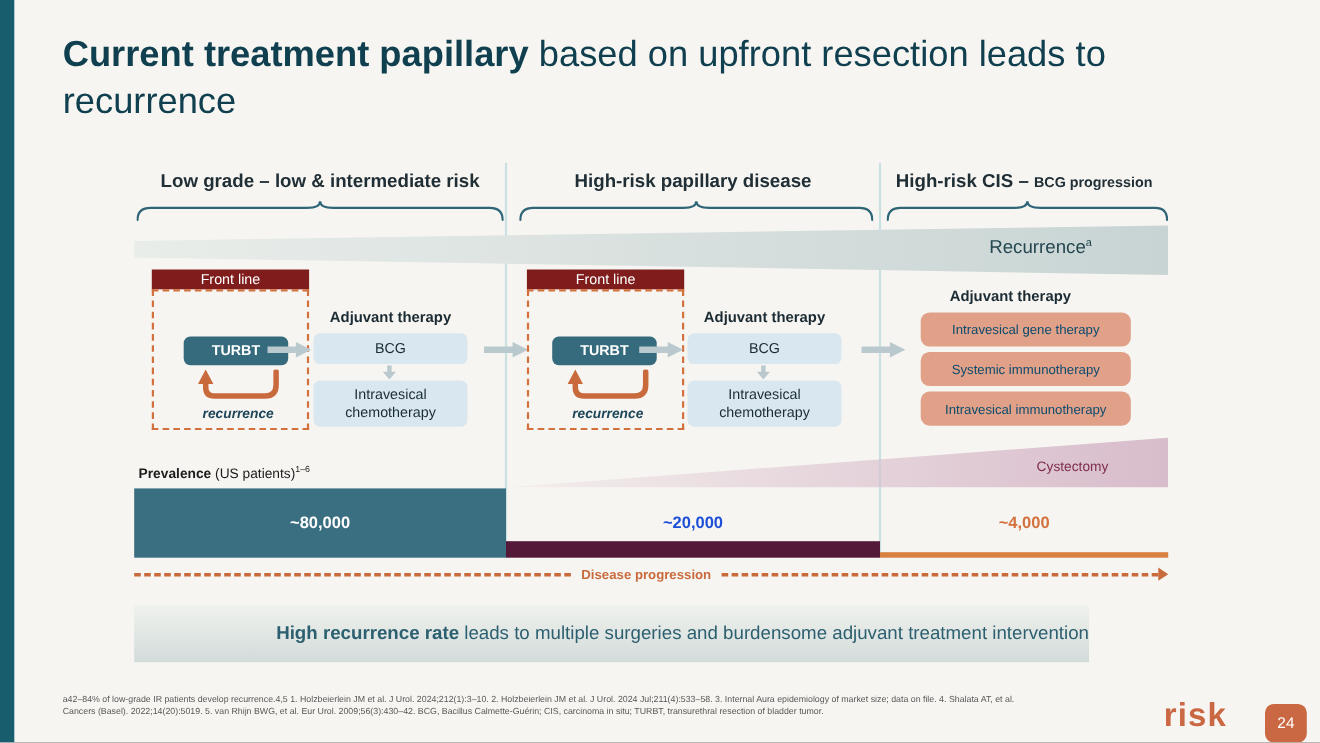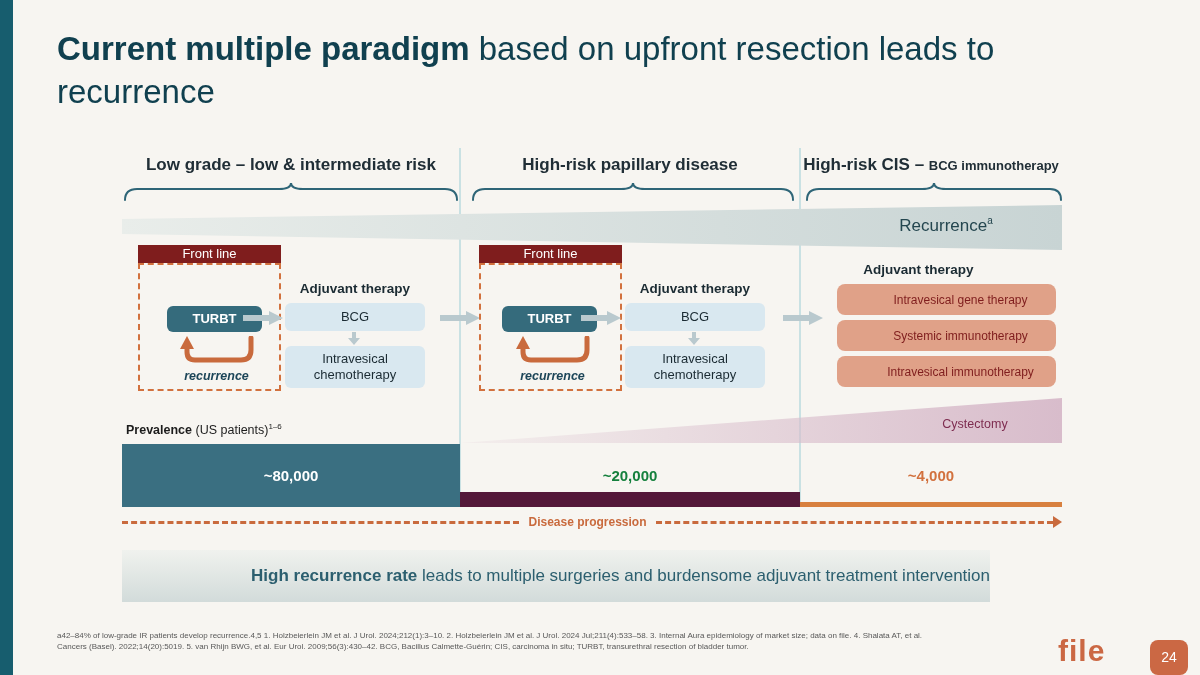--- a/index.html
+++ b/index.html
@@ -23,21 +23,21 @@
   .turbt{position:absolute;top:306px;width:95px;height:26px;background:#356B7C;border-radius:6px;
     color:#FFF;font-size:13px;font-weight:700;text-align:center;line-height:26px;}
   .loop-icon{position:absolute;top:336px;width:80px;height:34px;}
   .recur-label{position:absolute;top:369px;width:143px;text-align:center;font-size:12.5px;font-style:italic;font-weight:700;color:#1C4558;}
   .adj-label{position:absolute;top:281px;width:140px;text-align:center;font-size:13.5px;font-weight:700;color:#1B2B33;}
   .ther-box{position:absolute;width:140px;background:#D9E8F0;border-radius:6px;color:#1B2B33;
     font-size:13px;text-align:center;display:flex;align-items:center;justify-content:center;line-height:1.25;}
   .flow-arrow{position:absolute;width:40px;height:16px;top:310px;}
   .down-arrow{position:absolute;width:14px;height:13px;top:332px;}
   .salmon-box{position:absolute;left:837px;width:191px;height:31px;background:#E0A188;border-radius:8px;
-    color:#7f1d1d;font-size:12px;text-align:center;display:flex;align-items:center;justify-content:center;padding-left:28px;}
+    color:#0c4a6e;font-size:12px;text-align:center;display:flex;align-items:center;justify-content:center;}
   .adj3-label{position:absolute;left:837px;top:262px;width:163px;text-align:center;font-size:13.5px;font-weight:700;color:#1B2B33;}
   .cyst-label{position:absolute;left:900px;top:417px;width:150px;text-align:center;font-size:12.5px;color:#7E2D50;}
   .prev-label{position:absolute;left:126px;top:422px;font-size:12.5px;color:#1C1C1C;}
   .prev-label b{font-weight:700;}
   .prev-label sup{font-size:8px;}
   .bar{position:absolute;}
   .bar-num{position:absolute;top:467px;font-size:15px;font-weight:700;text-align:center;}
   .dp-row{position:absolute;left:122px;top:515px;width:940px;display:flex;align-items:center;}
   .dp-dash{flex:1;border-top:3px dashed #C96A3D;margin-top:1px;}
   .dp-label{font-size:12px;font-weight:700;color:#C96A3D;padding:0 9px;white-space:nowrap;}
@@ -52,21 +52,21 @@
     color:#FFF;font-size:14px;text-align:center;line-height:35px;}
   svg{display:block;}
 </style>
 </head>
 <body>
 
 <div class="slide">
   <div class="accent-bar"></div>
 
   <div class="title">
-    <b>Current multiple paradigm</b><span> based on upfront resection leads to recurrence</span>
+    <b>Current treatment papillary</b><span> based on upfront resection leads to recurrence</span>
   </div>
 
   <div class="divider" style="left:459px;"></div>
   <div class="divider" style="left:799px;"></div>
 
   <svg class="recur-band" style="position:absolute;left:122px;top:202px;" width="940" height="50" viewBox="0 0 940 50">
     <defs>
       <linearGradient id="gBand" x1="0" y1="0" x2="1" y2="0">
         <stop offset="0" stop-color="#E9EDEA"></stop>
           <stop offset="1" stop-color="#C8D4D4"></stop>
@@ -74,21 +74,21 @@
     </defs>
     <polygon points="0,17 940,3 940,48 0,32" fill="url(#gBand)"></polygon>
   </svg>
   <div class="band-label">
     <span>Recurrence</span><sup>a</sup>
   </div>
 
   <div class="col-header" style="left:122px;width:338px;">Low grade – low &amp; intermediate risk</div>
   <div class="col-header" style="left:460px;width:340px;">High-risk papillary disease</div>
   <div class="col-header" style="left:800px;width:262px;">
-    <span>High-risk CIS – </span><span class="sub">BCG immunotherapy</span>
+    <span>High-risk CIS – </span><span class="sub">BCG progression</span>
   </div>
 
   <svg class="brace" style="left:124px;" width="334" height="20" viewBox="0 0 334 20">
     <path d="M1,18 Q1,7 13,7 L155,7 Q167,7 167,1 Q167,7 179,7 L321,7 Q333,7 333,18"></path>
   </svg>
   <svg class="brace" style="left:472px;" width="322" height="20" viewBox="0 0 322 20">
     <path d="M1,18 Q1,7 13,7 L149,7 Q161,7 161,1 Q161,7 173,7 L309,7 Q321,7 321,18"></path>
   </svg>
   <svg class="brace" style="left:806px;" width="256" height="20" viewBox="0 0 256 20">
     <path d="M1,18 Q1,7 13,7 L116,7 Q128,7 128,1 Q128,7 140,7 L244,7 Q255,7 255,18"></path>
@@ -153,34 +153,34 @@
   <div class="cyst-label">Cystectomy</div>
 
   <div class="prev-label">
     <b>Prevalence</b><span> (US patients)</span><sup>1–6</sup>
   </div>
 
   <div class="bar" style="left:122px;top:444px;width:338px;height:63px;background:#3A6F81;"></div>
   <div class="bar" style="left:460px;top:492px;width:340px;height:15px;background:#541839;"></div>
   <div class="bar" style="left:800px;top:502px;width:262px;height:5px;background:#D8803F;"></div>
   <div class="bar-num" style="left:122px;width:338px;color:#FFFFFF;">~80,000</div>
-  <div class="bar-num" style="left:460px;width:340px;color:#15803d;">~20,000</div>
+  <div class="bar-num" style="left:460px;width:340px;color:#1d4ed8;">~20,000</div>
   <div class="bar-num" style="left:800px;width:262px;color:#D2713E;">~4,000</div>
 
   <div class="dp-row">
     <div class="dp-dash"></div>
     <div class="dp-label">Disease progression</div>
     <div class="dp-dash"></div>
     <div class="dp-head"></div>
   </div>
 
   <div class="banner">
     <b>High recurrence rate</b><span> leads to multiple surgeries and burdensome adjuvant treatment intervention</span>
   </div>
 
   <div class="footnote">
     <div>a42–84% of low-grade IR patients develop recurrence.4,5 1. Holzbeierlein JM et al. J Urol. 2024;212(1):3–10. 2. Holzbeierlein JM et al. J Urol. 2024 Jul;211(4):533–58. 3. Internal Aura epidemiology of market size; data on file. 4. Shalata AT, et al.</div>
     <div>Cancers (Basel). 2022;14(20):5019. 5. van Rhijn BWG, et al. Eur Urol. 2009;56(3):430–42. BCG, Bacillus Calmette-Guérin; CIS, carcinoma in situ; TURBT, transurethral resection of bladder tumor.</div>
   </div>
 
-  <div class="logo">file</div>
+  <div class="logo">risk</div>
   <div class="page-badge">24</div>
 </div>
 
 </body></html>

